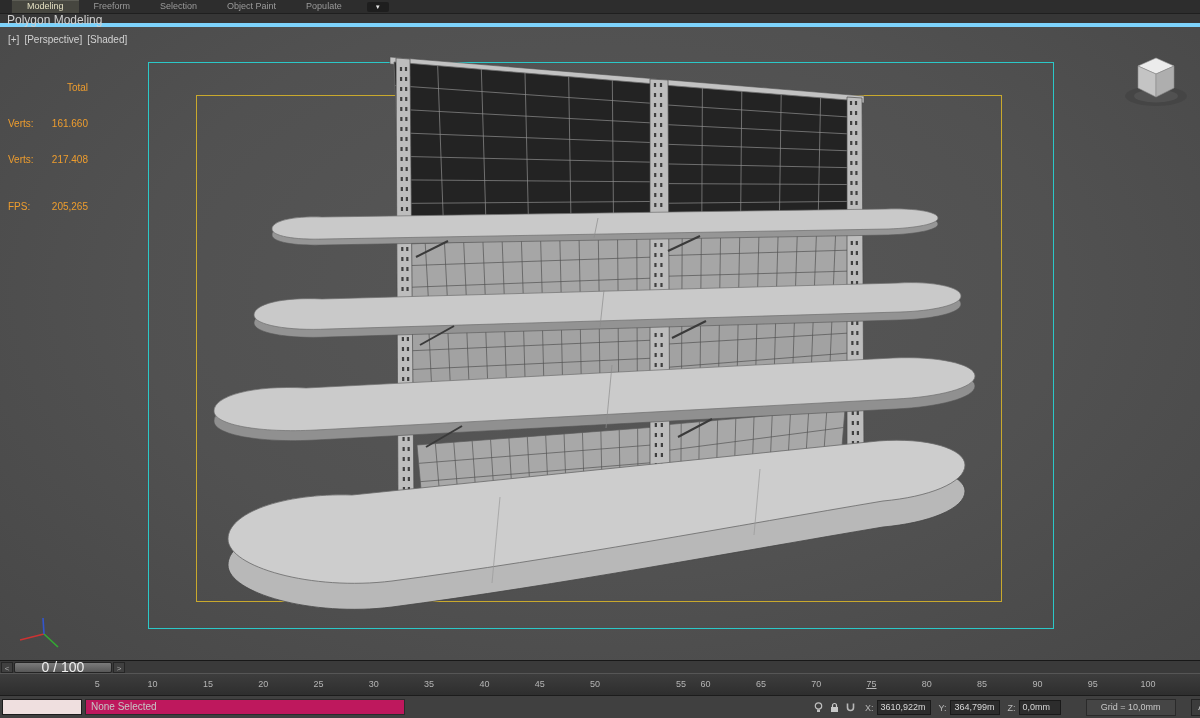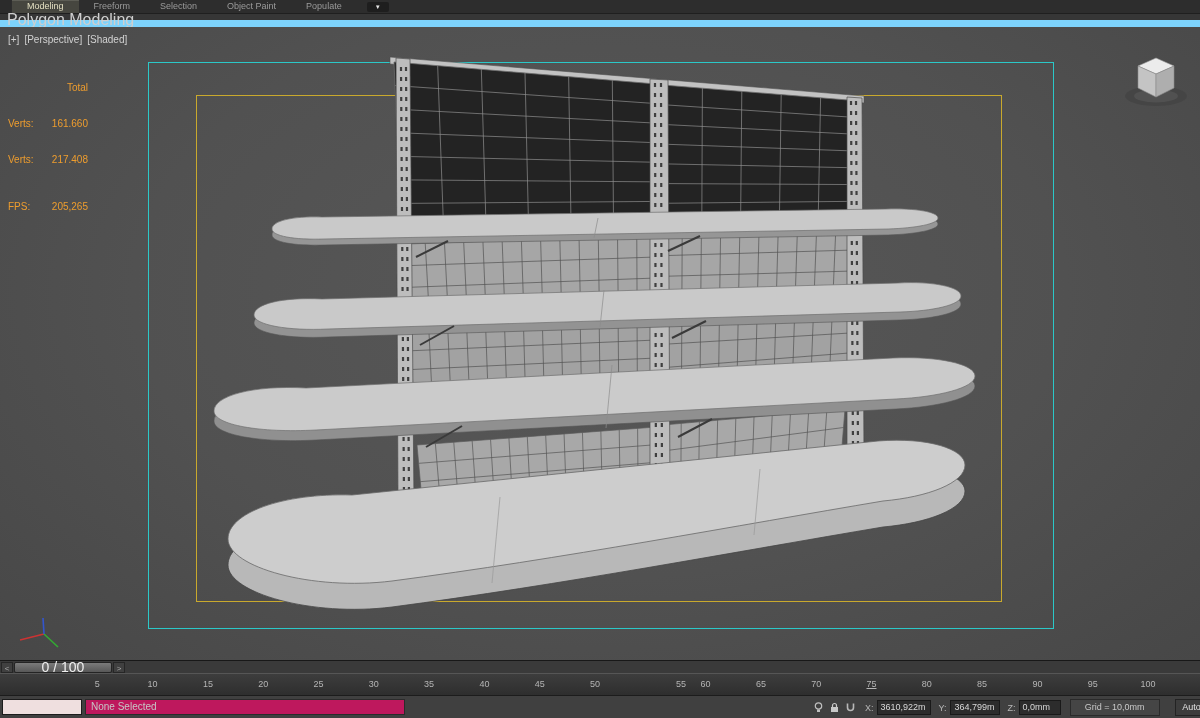--- a/index.html
+++ b/index.html
@@ -7,22 +7,22 @@
        font-family:"Liberation Sans",sans-serif;-webkit-font-smoothing:antialiased;}
 
   
   .ribbon-tabs{position:absolute;top:0;left:0;width:1200px;height:13px;background:#2d2d2d;
                display:flex;align-items:stretch;font-size:9px;color:#9a9a9a;padding-left:1px;box-sizing:border-box;margin-left:11px;}
   .tab{padding:0 15px;line-height:13px;cursor:default;}
   .tab.active{background:#46463f;color:#e4e0c2;box-shadow:inset 0 1px 0 #5d5d55;}
   .ribbon-config{margin-left:10px;align-self:center;width:22px;height:10px;background:#1e1e1e;
                  border-radius:2px;color:#e8e8e8;font-size:7px;line-height:10px;text-align:center;}
   .panel-bar{position:absolute;top:13px;left:0;width:1200px;height:14px;background:#363636;
-             border-top:1px solid #1f1f1f;border-bottom:7px solid #7dd3fc;box-sizing:border-box;
-             font-size:16px;color:#cfcfcf;line-height:12px;padding-left:7px;}
+             border-top:1px solid #1f1f1f;border-bottom:4px solid #7dd3fc;box-sizing:border-box;
+             font-size:12px;color:#cfcfcf;line-height:12px;padding-left:7px;}
 
   
   .viewport{position:absolute;top:27px;left:0;width:1200px;height:633px;
             background:radial-gradient(ellipse at 50% 42%,#585858 0%,#515151 55%,#474747 100%);overflow:hidden;}
   .safe-cyan{position:absolute;left:148px;top:35px;width:904px;height:565px;border:1px solid #2bc8c8;}
   .safe-yellow{position:absolute;left:196px;top:68px;width:804px;height:505px;border:1px solid #c9a92d;}
   svg.model{position:absolute;left:0;top:0;width:1200px;height:633px;}
 
   .vp-label{position:absolute;left:8px;top:7px;font-size:10px;color:#d2d2d2;}
   .vp-label span{margin-right:5px;cursor:default;}
@@ -56,21 +56,21 @@
             border:1px solid #1c1c1c;box-sizing:border-box;font-size:9px;padding:0 2px;}
   .prompt{position:absolute;left:85px;top:3px;width:320px;height:16px;background:#be185d;
           border:1px solid #2b2b2b;box-sizing:border-box;color:#c6c6c6;font-size:10px;
           line-height:14px;padding-left:5px;}
   .sb-right{position:absolute;left:812px;top:3px;height:17px;display:flex;align-items:center;gap:3px;}
   .sb-icon{width:13px;height:13px;flex:0 0 auto;}
   .coord-lbl{margin-left:5px;}
   .coord-box{height:15px;background:#2c2c2c;border:1px solid #191919;box-sizing:border-box;
              color:#d8d8d8;line-height:13px;padding:0 3px;overflow:hidden;white-space:nowrap;}
   .coord-box.x{width:54px;}.coord-box.y{width:50px;text-align:center;}.coord-box.z{width:42px;}
-  .grid-display{width:90px;height:17px;margin-left:6px;background:#454545;border:1px solid #2a2a2a;
+  .grid-display{width:90px;height:17px;margin-left:22px;background:#454545;border:1px solid #2a2a2a;
                 box-sizing:border-box;color:#c8c8c8;text-align:center;line-height:15px;}
   .auto-btn{width:34px;height:17px;margin-left:12px;background:#3c3c3c;border:1px solid #232323;
             box-sizing:border-box;color:#e2e2e2;text-align:center;line-height:15px;}
 </style>
 </head>
 <body>
 
 <div class="ribbon-tabs">
   <span class="tab active">Modeling</span>
   <span class="tab">Freeform</span>

